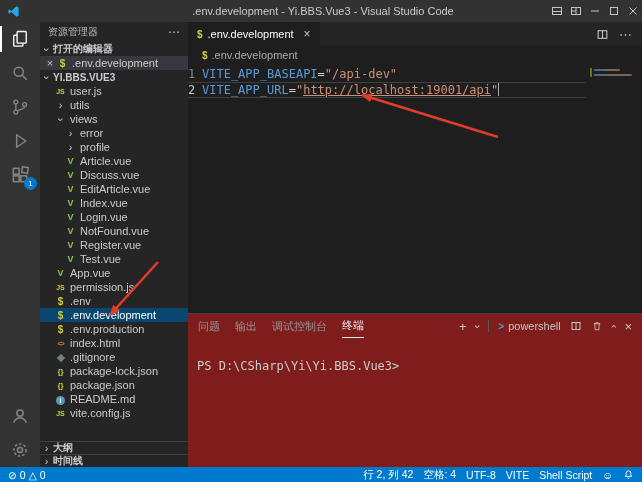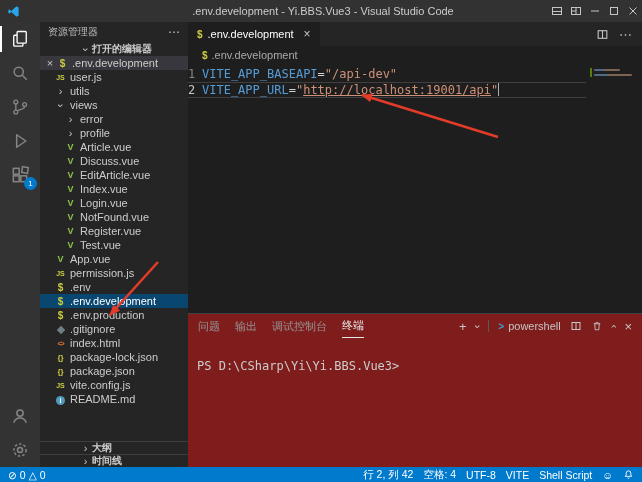--- a/index.html
+++ b/index.html
@@ -28,21 +28,21 @@
   .act-item { width: 40px; height: 34px; display: flex; align-items: center; justify-content: center; color: #858585; position: relative; cursor: pointer; }
   .act-item.active { color: #ffffff; }
   .act-item.active::before { content: ''; position: absolute; left: 0; top: 4px; bottom: 4px; width: 2px; background: #ffffff; }
   .act-badge { position: absolute; right: 3px; bottom: 2px; background: #007acc; color: #fff; font-size: 8px; min-width: 13px; height: 13px; line-height: 13px; border-radius: 7px; text-align: center; }
   .act-fill { flex: 1; }
 
   
   .sidebar { width: 148px; background: #252526; flex: none; display: flex; flex-direction: column; overflow: hidden; }
   .sb-title { height: 20px; display: flex; align-items: center; padding: 0 8px; font-size: 10px; color: #bbbbbb; flex: none; }
   .sb-title .more { margin-left: auto; color: #c5c5c5; font-size: 12px; cursor: pointer; }
-  .sb-sec { height: 14px; display: flex; align-items: center; font-weight: bold; font-size: 10px; color: #cccccc; flex: none; cursor: pointer; padding-left: 39px; }
+  .sb-sec { height: 14px; display: flex; align-items: center; font-weight: bold; font-size: 10px; color: #cccccc; flex: none; cursor: pointer; }
   .sb-sec .chev { width: 13px; text-align: center; font-weight: normal; }
   .sb-bot { border-top: 1px solid rgba(128,128,128,0.28); height: 13px; }
   .sb-fill { flex: 1; }
 
   .chev { color: #c5c5c5; display: inline-block; font-size: 11px; line-height: 1; }
   .chev.open { transform: rotate(90deg); }
 
   .oe-item { height: 14px; display: flex; align-items: center; background: #37373d; padding-left: 4px; flex: none; cursor: pointer; }
   .oe-close { width: 12px; text-align: center; color: #c5c5c5; font-size: 11px; }
 
@@ -214,20 +214,24 @@
       </div>
       <div class="sb-sec">
         <span class="chev open">›</span>
         <span>打开的编辑器</span>
       </div>
       <div class="oe-item">
         <span class="oe-close">×</span>
         <span class="slot ic-env">$</span>
         <span class="tree-label">.env.development</span>
       </div>
+      <div class="sb-sec">
+        <span class="chev open">›</span>
+        <span>YI.BBS.VUE3</span>
+      </div>
       <div class="tree">
           <div class="tree-row lvl1">
             <span class="slot ic-js">JS</span>
             <span class="tree-label">user.js</span>
           </div>
           <div class="tree-row lvl1">
             <span class="slot chev">›</span>
             <span class="tree-label">utils</span>
           </div>
           <div class="tree-row lvl1">
@@ -288,42 +292,42 @@
           </div>
           <div class="tree-row lvl1 selected">
             <span class="slot ic-env">$</span>
             <span class="tree-label">.env.development</span>
           </div>
           <div class="tree-row lvl1">
             <span class="slot ic-env">$</span>
             <span class="tree-label">.env.production</span>
           </div>
           <div class="tree-row lvl1">
+            <span class="slot ic-html">&lt;&gt;</span>
+            <span class="tree-label">index.html</span>
+          </div>
+          <div class="tree-row lvl1">
             <span class="slot"><i class="ic-git"></i></span>
             <span class="tree-label">.gitignore</span>
           </div>
           <div class="tree-row lvl1">
-            <span class="slot ic-html">&lt;&gt;</span>
-            <span class="tree-label">index.html</span>
-          </div>
-          <div class="tree-row lvl1">
             <span class="slot ic-json">{}</span>
             <span class="tree-label">package-lock.json</span>
           </div>
           <div class="tree-row lvl1">
             <span class="slot ic-json">{}</span>
             <span class="tree-label">package.json</span>
           </div>
           <div class="tree-row lvl1">
+            <span class="slot"><i class="ic-info">i</i></span>
+            <span class="tree-label">README.md</span>
+          </div>
+          <div class="tree-row lvl1">
             <span class="slot ic-js">JS</span>
             <span class="tree-label">vite.config.js</span>
-          </div>
-          <div class="tree-row lvl1">
-            <span class="slot"><i class="ic-info">i</i></span>
-            <span class="tree-label">README.md</span>
           </div>
         </div>
       <div class="sb-fill"></div>
       <div class="sb-sec sb-bot">
         <span class="chev">›</span>
         <span>大纲</span>
       </div>
       <div class="sb-sec sb-bot">
         <span class="chev">›</span>
         <span>时间线</span>

